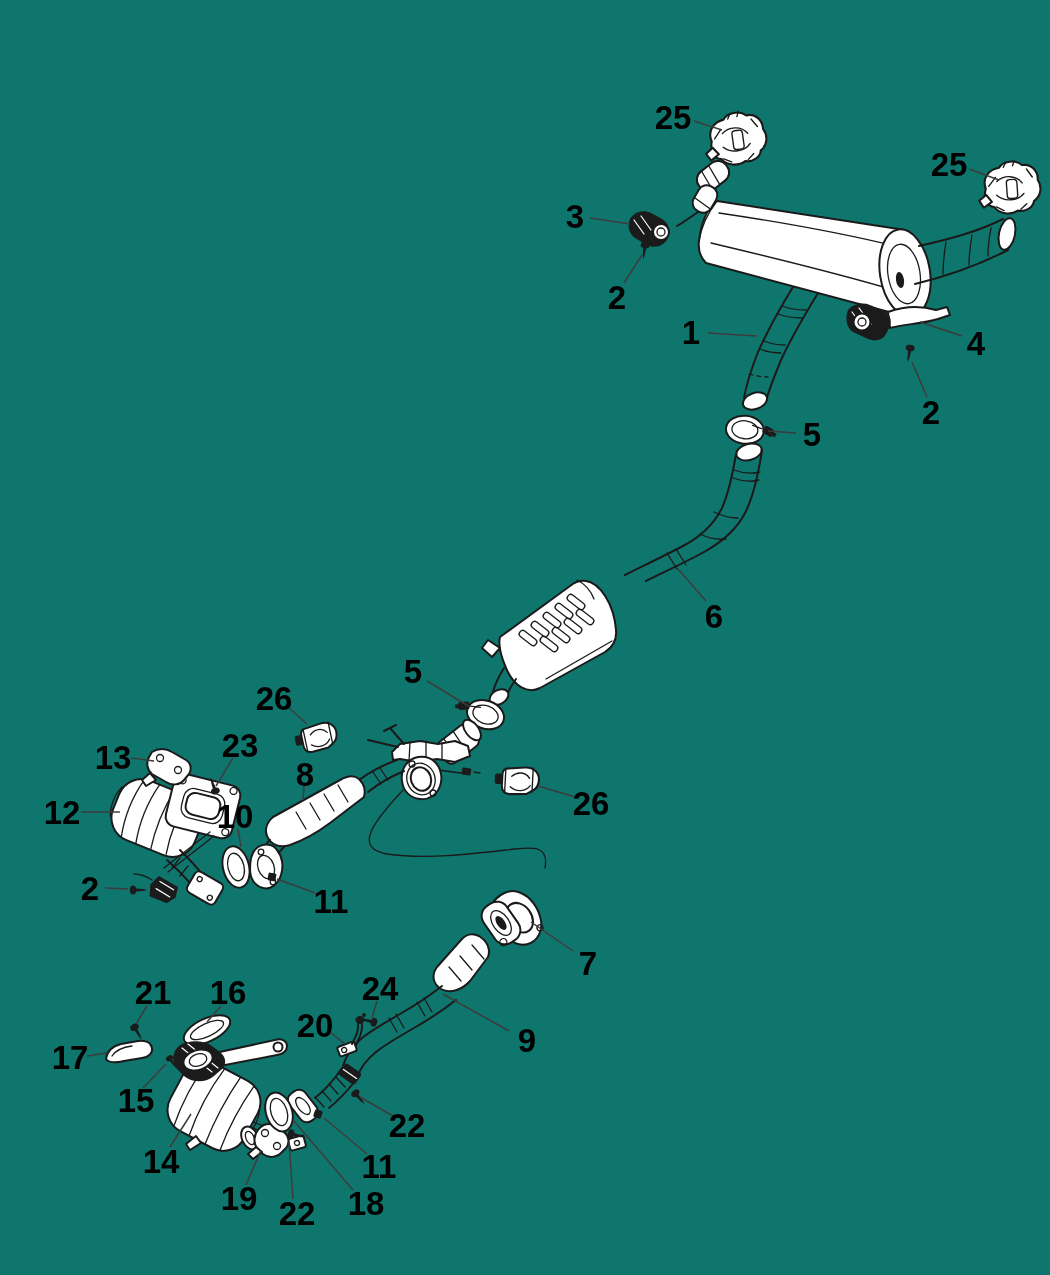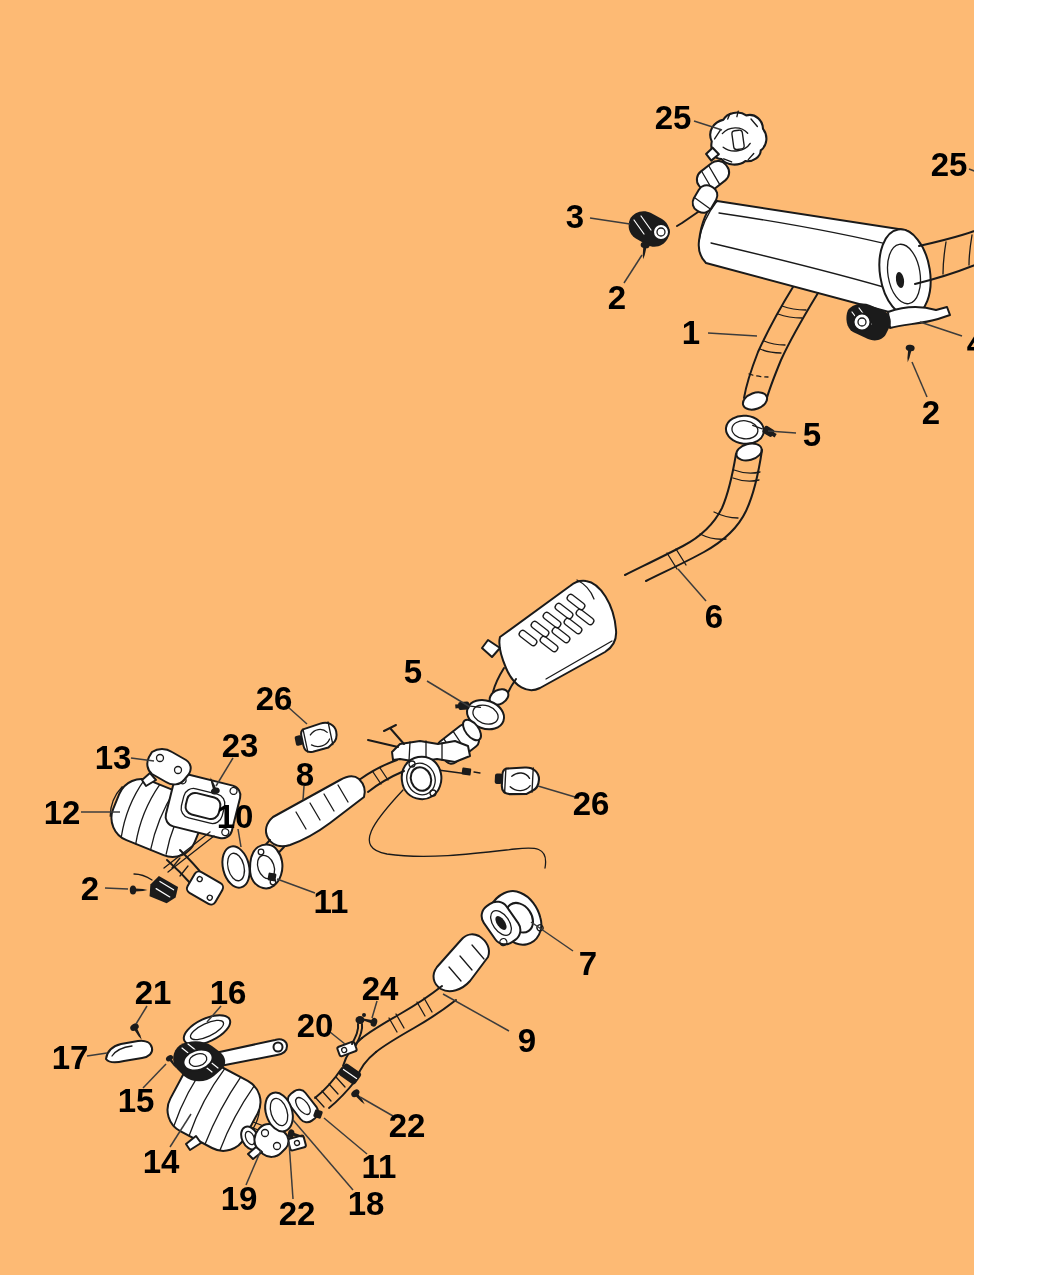--- a/index.html
+++ b/index.html
@@ -1,16 +1,16 @@
 <!DOCTYPE html>
 <html><head>
 <meta charset="utf-8">
 <style>
   html,body{margin:0;padding:0;background:#ffffff;}
-  .canvas{position:relative;width:974px;height:1275px;background:#fdba74;overflow:hidden;}
+  .canvas{position:relative;width:1050px;height:1275px;background:#0f766e;overflow:hidden;}
   svg{position:absolute;left:0;top:0;}
   .ln{fill:none;stroke:#1a1a1a;stroke-width:2;stroke-linecap:round;stroke-linejoin:round;}
   .ln1{fill:none;stroke:#1a1a1a;stroke-width:1.3;stroke-linecap:round;stroke-linejoin:round;}
   .wfill{fill:#ffffff;stroke:#1a1a1a;stroke-width:2;stroke-linejoin:round;}
   .dk{fill:#1b1b1b;stroke:none;}
   .wln{stroke:#ffffff;stroke-width:1.2;fill:none;stroke-linecap:round;}
   .dash{stroke-dasharray:4 4;}
   .leader{stroke:#3c3c3c;stroke-width:1.5;fill:none;}
   .callout{font:700 33px "Liberation Sans",sans-serif;fill:#000000;text-anchor:middle;dominant-baseline:central;}
 </style>

